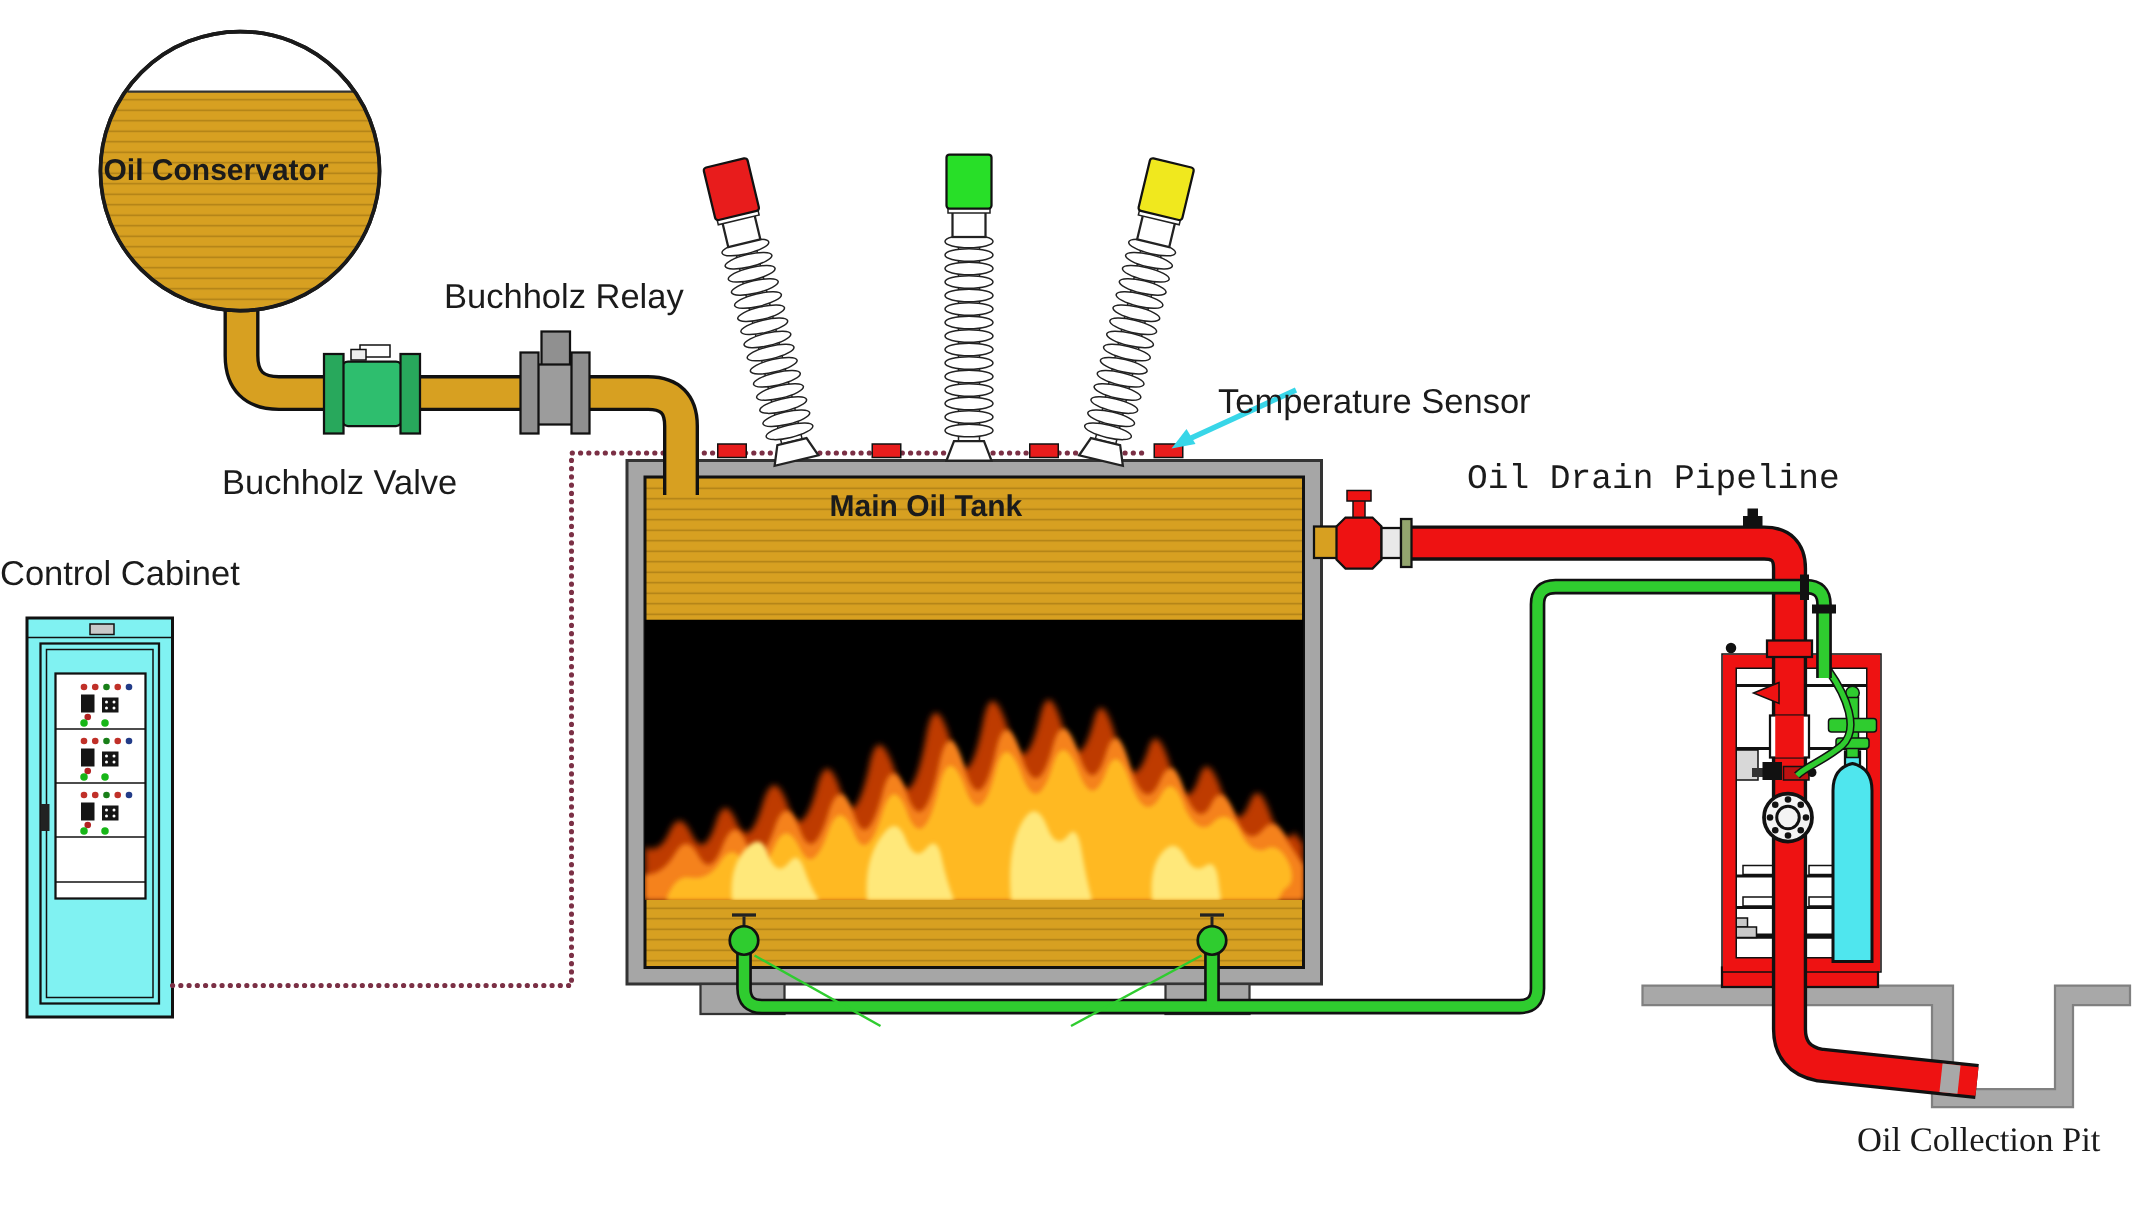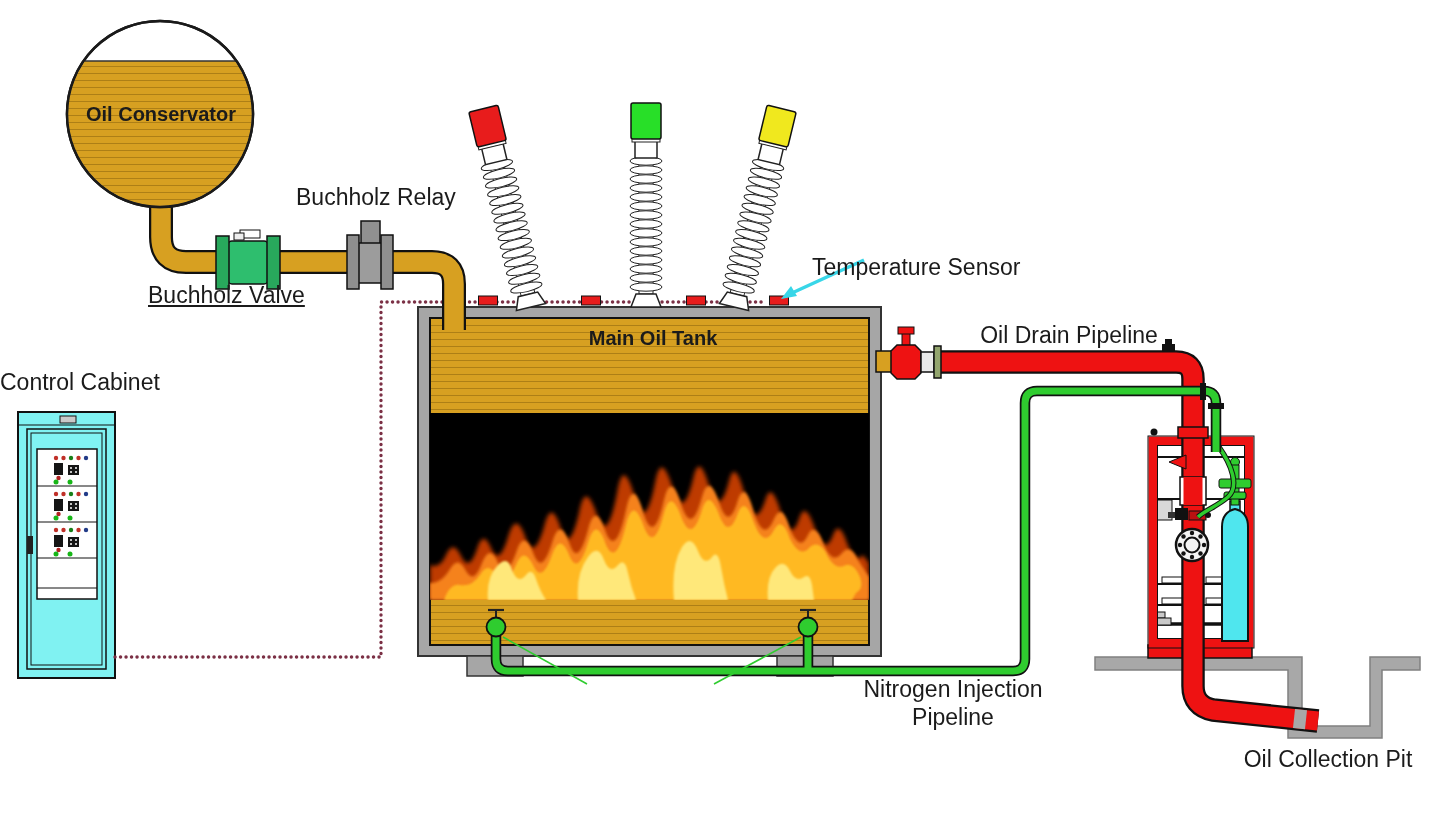--- a/index.html
+++ b/index.html
@@ -8,21 +8,21 @@
     --pipe_red:#EE1212; --pipe_green:#2FCC2F; --valve_green:#2EBE6E;
     --relay_gray:#979797; --cabinet_cyan:#80F2F2; --cylinder_cyan:#4FE6EE;
     --signal_dotted:#7B3045; --cap_red:#E81C1C; --cap_green:#28DF28;
     --cap_yellow:#F0E81E; --arrow_cyan:#38D6E8;
     --fire_dark:#BE3B05; --fire_mid:#F5821E; --fire_bright:#FFB924; --fire_core:#FFE87A;
   }
   #canvas{position:relative;width:1433px;height:813px;background:#fff;overflow:hidden;
           font-family:"Liberation Sans",sans-serif;}
   #canvas svg{position:absolute;left:0;top:0;}
   .lbl{position:absolute;color:#1b1b1b;font-size:23px;line-height:23px;white-space:nowrap;}
-  .lbl.c{text-align:center;}
+  .lbl.c{}
   .lbl.b{font-weight:700;font-size:20px;}
   .two{line-height:28px;white-space:normal;}
   
   .f-oil{fill:var(--oil)} .s-oil{stroke:var(--oil)}
   .f-oilline{fill:rgba(122,86,8,.45)}
   .f-red{fill:var(--pipe_red)} .s-red{stroke:var(--pipe_red)}
   .f-green{fill:var(--pipe_green)} .s-green{stroke:var(--pipe_green)}
   .f-vgreen{fill:var(--valve_green)}
   .f-tgray{fill:var(--tank_gray)} .f-ground{fill:var(--ground_gray)}
   .f-ccyan{fill:var(--cabinet_cyan)} .f-cyl{fill:var(--cylinder_cyan)}
@@ -274,23 +274,19 @@
     <line x1="800" y1="610" x2="816" y2="610" stroke="#222" stroke-width="2.2"></line>
     <circle cx="496" cy="627" r="9.5" class="f-green" stroke="#111" stroke-width="1.8"></circle>
     <circle cx="808" cy="627" r="9.5" class="f-green" stroke="#111" stroke-width="1.8"></circle>
     <line x1="503" y1="637" x2="587" y2="684" class="s-green" stroke-width="1.6"></line>
     <line x1="801" y1="637" x2="714" y2="684" class="s-green" stroke-width="1.6"></line>
   </g>
 </svg>
 
 <div class="lbl c b" style="left:69px;top:103px;width:184px;">Oil Conservator</div>
 <div class="lbl c" style="left:296px;top:186px;width:156px;">Buchholz Relay</div>
-<div class="lbl c" style="left:148px;top:284px;width:156px;text-decoration:underline;">Buchholz Valve</div>
+<div class="lbl c" style="left:148px;top:310px;width:156px;">Buchholz Valve</div>
 <div class="lbl" style="left:0;top:371px;">Control Cabinet</div>
 <div class="lbl" style="left:812px;top:256px;">Temperature Sensor</div>
 <div class="lbl c b" style="left:553px;top:327px;width:200px;">Main Oil Tank</div>
-<div class="lbl c" style="left:978px;top:324px;width:182px;">Oil Drain Pipeline</div>
-<div class="lbl c two" style="left:856px;top:675px;width:194px;">
-  <div>Nitrogen Injection</div>
-  <div>Pipeline</div>
+<div class="lbl c" style="left:978px;top:308px;width:182px;font-family:Liberation Mono, monospace;">Oil Drain Pipeline</div>
+<div class="lbl c" style="left:1238px;top:748px;width:180px;font-family:Liberation Serif, serif;">Oil Collection Pit</div>
 </div>
-<div class="lbl c" style="left:1238px;top:748px;width:180px;">Oil Collection Pit</div>
-</div>
 
 </body></html>

